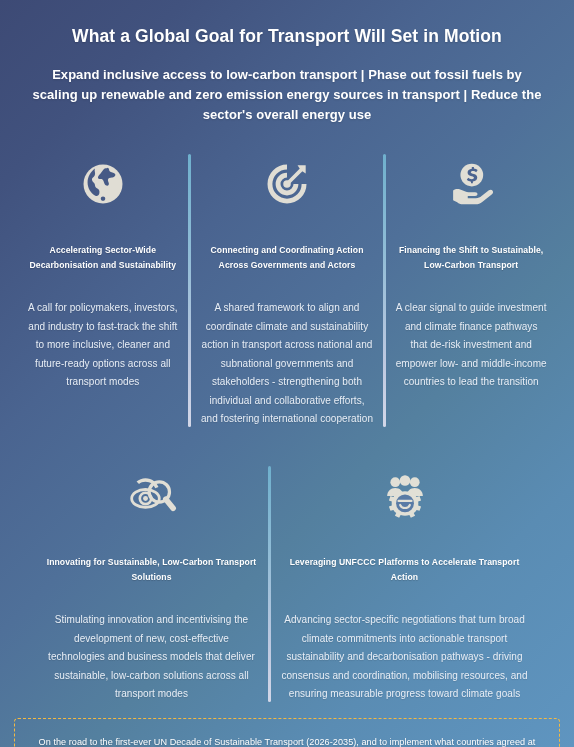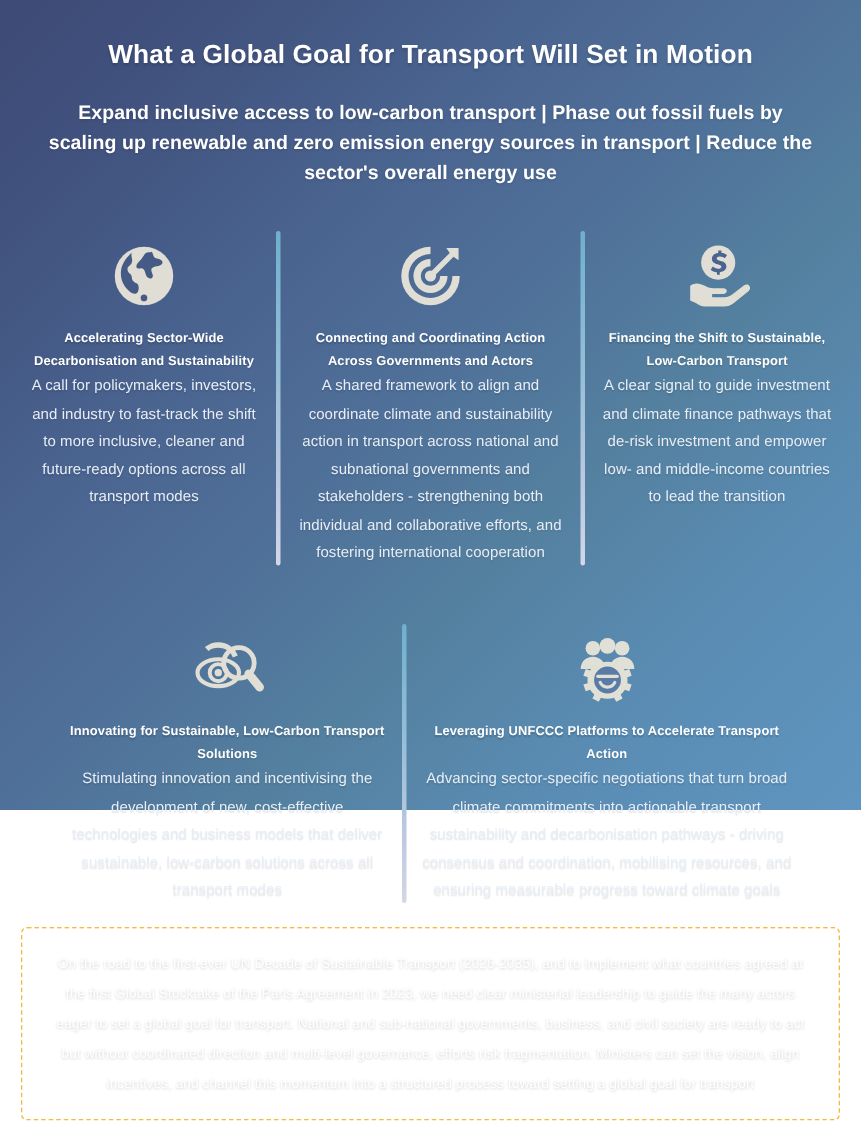--- a/index.html
+++ b/index.html
@@ -5,33 +5,32 @@
   * { margin:0; padding:0; box-sizing:border-box; }
 
   html, body {
     width:574px; height:747px;
     font-family:"Liberation Sans", sans-serif;
     overflow:hidden;
   }
 
   #poster {
     position:relative;
-    width:574px; height:540px;
+    width:574px; height:747px;
     background:linear-gradient(135deg,
         #3d4a75 0%,
         #41527e 14%,
         #4a6490 33%,
         #4f7099 48%,
         #54809f 63%,
         #5a8cb3 80%,
         #5f95c0 100%);
     color:#ffffff;
     display:flex;
     flex-direction:column;
-    align-items:center;
   }
 
   
   .header { padding:26px 22px 0 22px; text-align:center; }
 
   .title {
     font-size:17.5px;
     font-weight:bold;
     letter-spacing:.1px;
     line-height:1.2;
@@ -70,20 +69,21 @@
 
   .row-top { padding:10px 18px 2px 18px; }
   .row-bottom { padding:10px 18px 2px 18px; justify-content:center; }
 
   .card {
     display:flex;
     flex-direction:column;
     align-items:center;
     text-align:center;
     padding:10px 9px 6px 9px;
+    gap:25px;
   }
 
   .row-top .card.c1 { width:176px; }
   .row-top .card.c2 { width:200px; }
   .row-top .card.c3 { width:176px; }
 
   .row-bottom .card.b1 { width:232px; }
   .row-bottom .card.b2 { width:268px; }
 
   .icon {

